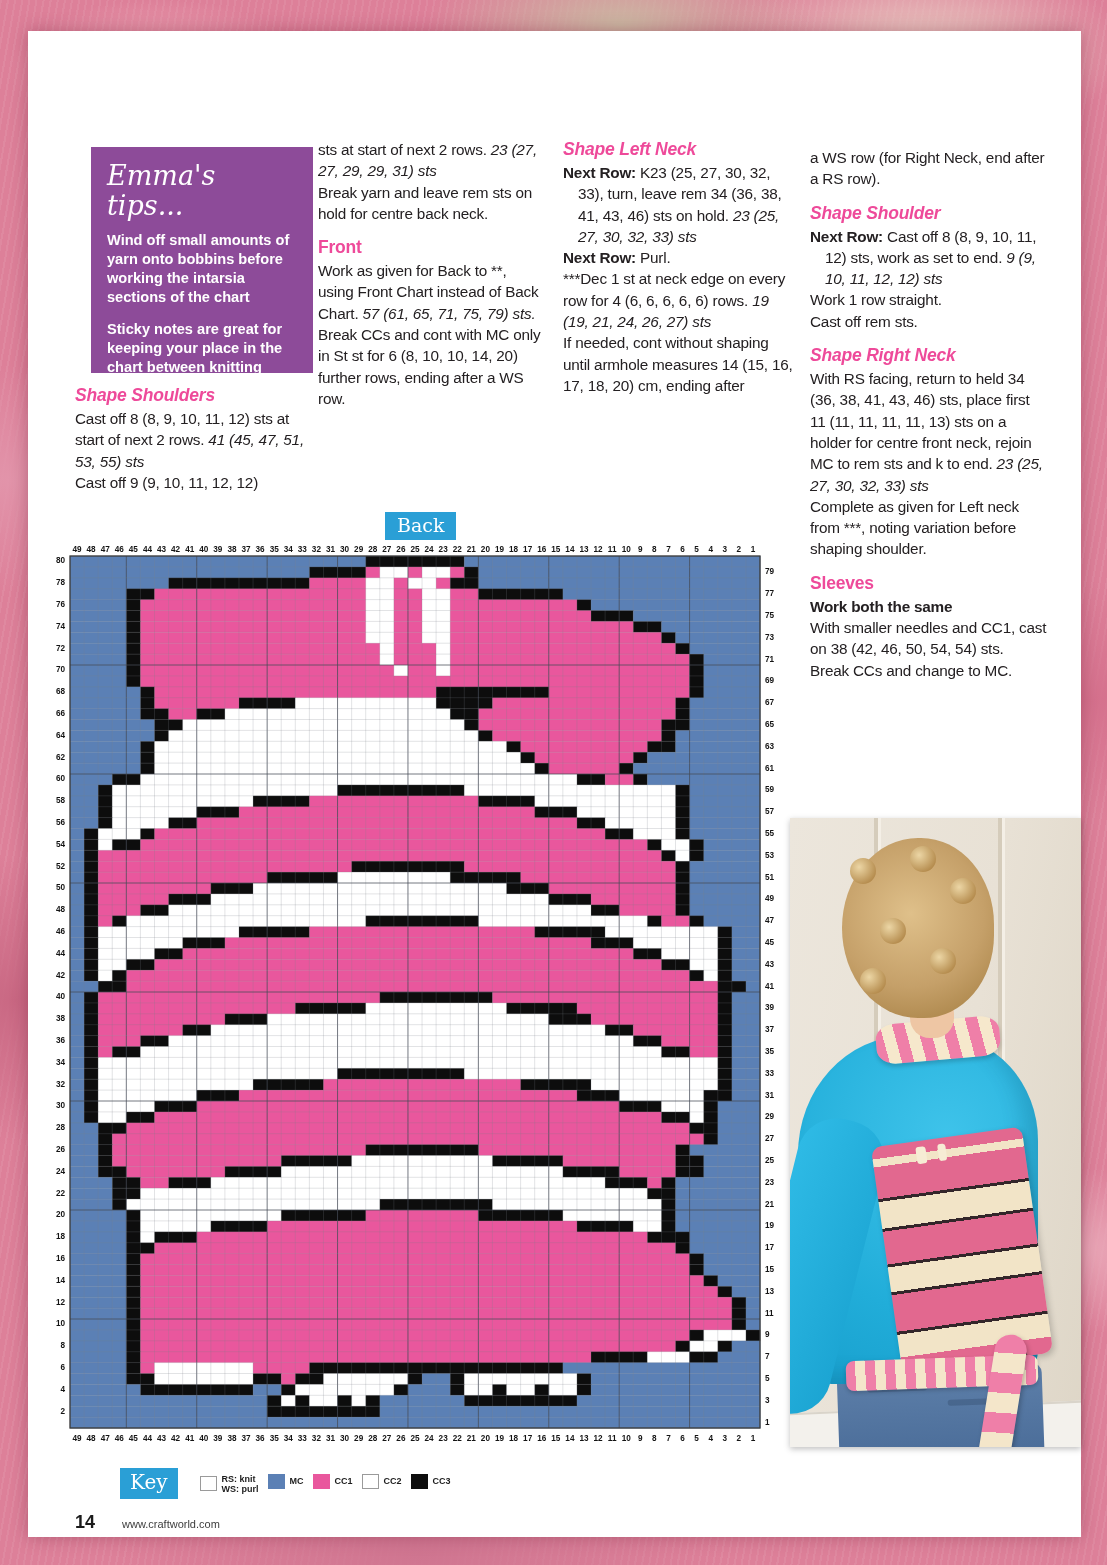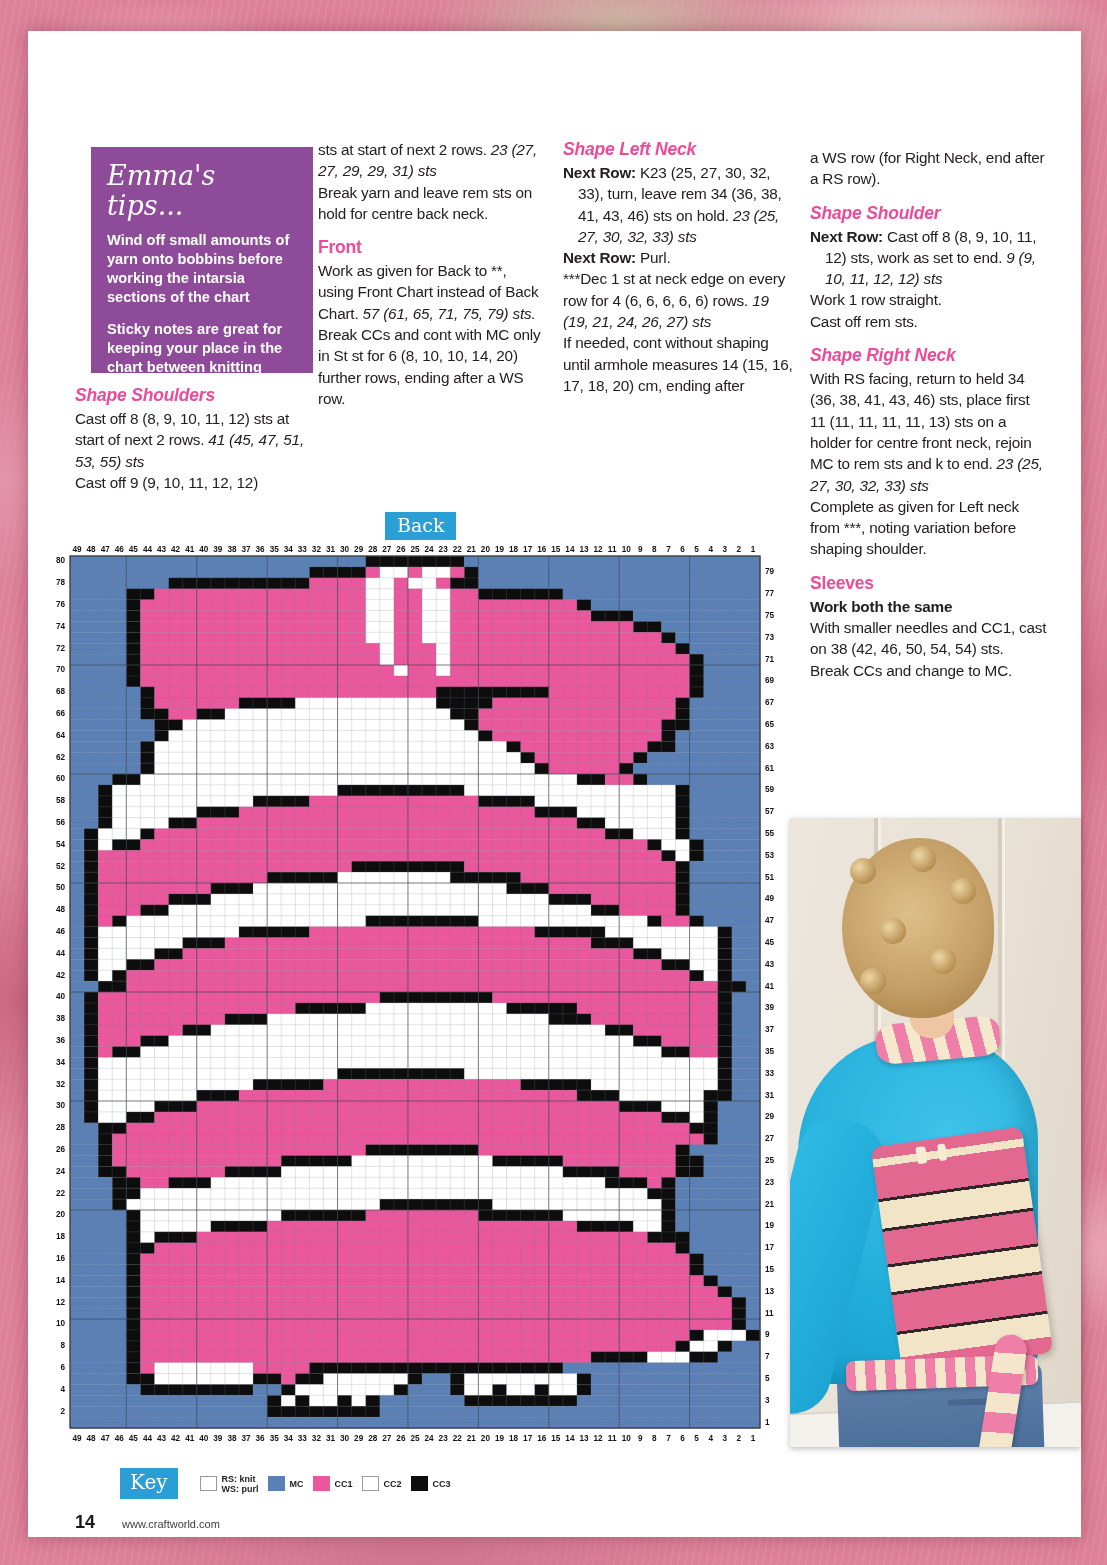--- a/index.html
+++ b/index.html
@@ -1074,21 +1074,21 @@
         <text x="723" y="838.9120000000001" text-anchor="start" font-size="8.2" font-weight="bold" font-family="Liberation Sans, sans-serif" fill="#141414">5</text>
         <text x="23" y="849.8120000000001" text-anchor="end" font-size="8.2" font-weight="bold" font-family="Liberation Sans, sans-serif" fill="#141414">4</text>
         <text x="723" y="860.7120000000001" text-anchor="start" font-size="8.2" font-weight="bold" font-family="Liberation Sans, sans-serif" fill="#141414">3</text>
         <text x="23" y="871.6120000000001" text-anchor="end" font-size="8.2" font-weight="bold" font-family="Liberation Sans, sans-serif" fill="#141414">2</text>
         <text x="723" y="882.5120000000001" text-anchor="start" font-size="8.2" font-weight="bold" font-family="Liberation Sans, sans-serif" fill="#141414">1</text>
       </svg>
   </div>
 
   <div class="key-row">
     <div class="key-label">Key</div>
-    <div id="key-items" style="display:flex;align-items:center;">
+    <div id="key-items" style="display:flex;align-items:flex-start;">
         <div class="key-item">
           <div class="key-swatch bordered" style="background: rgb(255, 255, 255);"></div>
           <div class="key-text">
             <div>RS: knit</div>
             <div>WS: purl</div>
           </div>
         </div>
         <div class="key-item">
           <div class="key-swatch" style="background: rgb(91, 128, 181);"></div>
           <div class="key-text">

